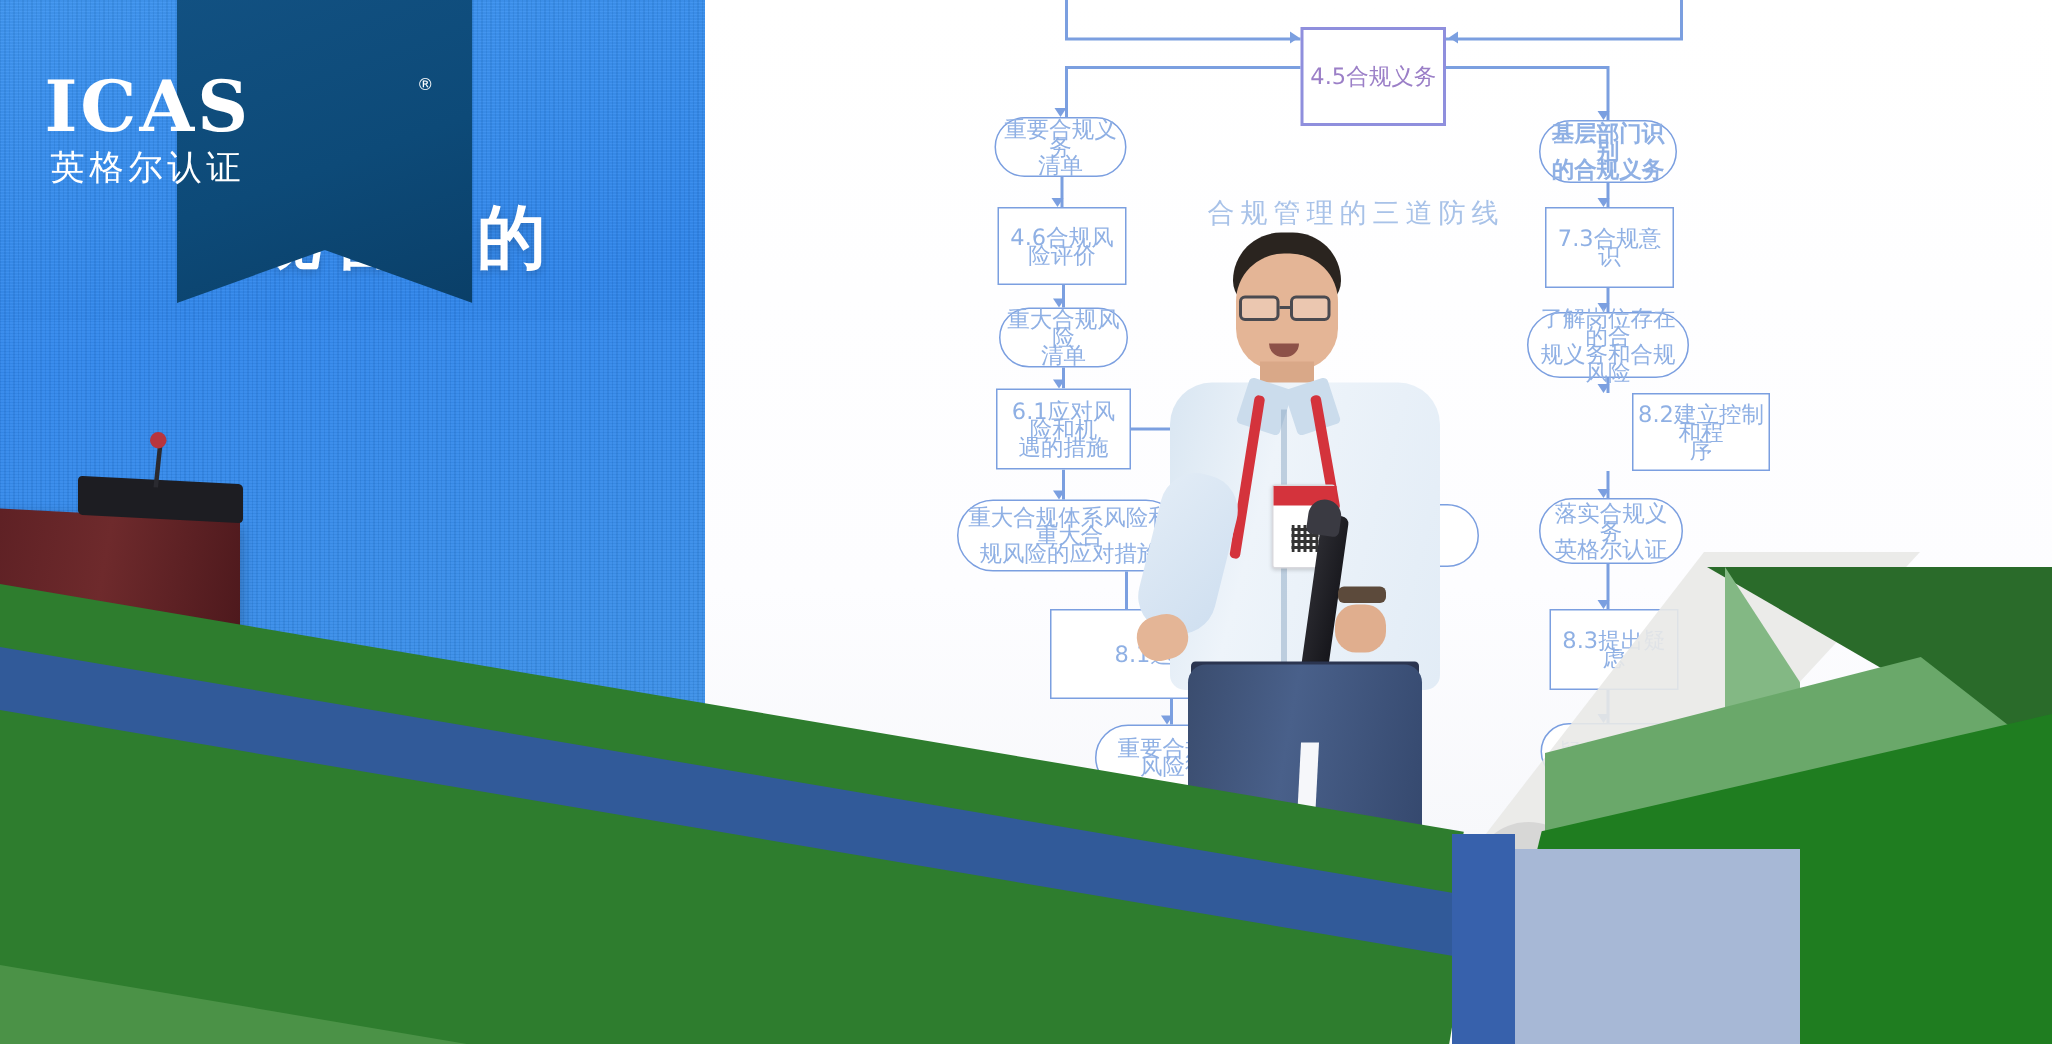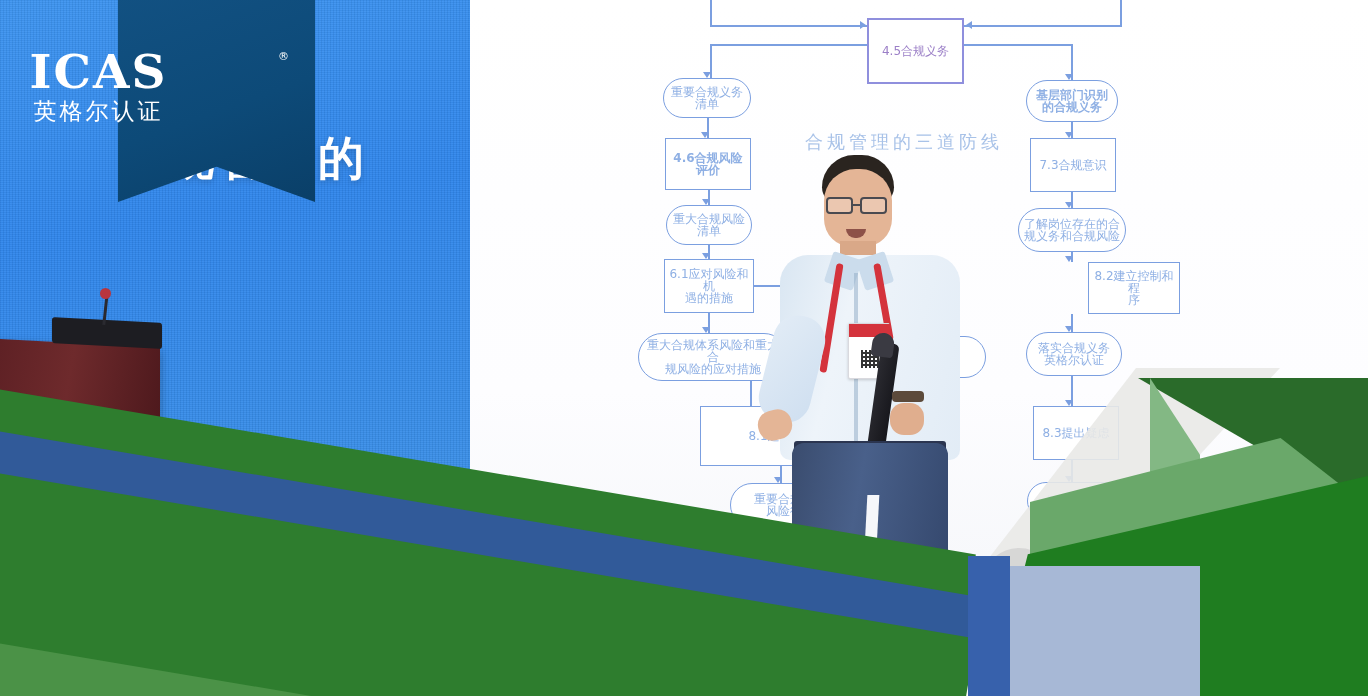--- a/index.html
+++ b/index.html
@@ -49,21 +49,21 @@
 
   
   .slide-wall { position:absolute; left:470px; top:0; width:898px; height:560px;
       background:linear-gradient(180deg,#ffffff 0%, #fdfdff 70%, #f7f8fb 100%); }
 
   .slide-title { position:absolute; left:805px; top:130px; font-size:18px; letter-spacing:4px;
       color:#a8c2e8; white-space:nowrap; }
 
   
   .fnode { position:absolute; border:1.6px solid #7b9fe0; background:#ffffff;
-      color:#8fb0e4; font-size:12px; line-height:12px; text-align:center;
+      color:#8fb0e4; font-size:15px; line-height:12px; text-align:center;
       display:flex; align-items:center; justify-content:center; padding:2px 3px; }
   .fnode.oval { border-radius:999px; }
   .fnode.accent { border:2.2px solid #8f8fdd; color:#9b7fc7; }
   .fline { position:absolute; background:#7b9fe0; }
   .fline.h { height:1.6px; }
   .fline.v { width:1.6px; }
   .farrow { position:absolute; width:0; height:0;
       border-left:4px solid transparent; border-right:4px solid transparent;
       border-top:6px solid #7b9fe0; }
   .farrow.right { border:4px solid transparent; border-left:6px solid #7b9fe0; border-right:0; }
@@ -221,21 +221,21 @@
 
   <div id="flow-nodes">
       <div class="fnode accent" style="left: 867px; top: 18px; width: 97px; height: 66px;">
         <span style="white-space: pre-line;">4.5合规义务</span>
       </div>
       <div class="fnode oval" style="left: 663px; top: 78px; width: 88px; height: 40px;">
         <span style="white-space: pre-line;">重要合规义务
 清单</span>
       </div>
       <div class="fnode" style="left: 665px; top: 138px; width: 86px; height: 52px;">
-        <span style="white-space: pre-line; font-weight: bold;">4.6合规风险评价</span>
+        <span style="white-space: pre-line;">4.6合规风险评价</span>
       </div>
       <div class="fnode oval" style="left: 666px; top: 205px; width: 86px; height: 40px;">
         <span style="white-space: pre-line;">重大合规风险
 清单</span>
       </div>
       <div class="fnode" style="left: 664px; top: 259px; width: 90px; height: 54px;">
         <span style="white-space: pre-line;">6.1应对风险和机
 遇的措施</span>
       </div>
       <div class="fnode oval" style="left: 638px; top: 333px; width: 150px; height: 48px;">

